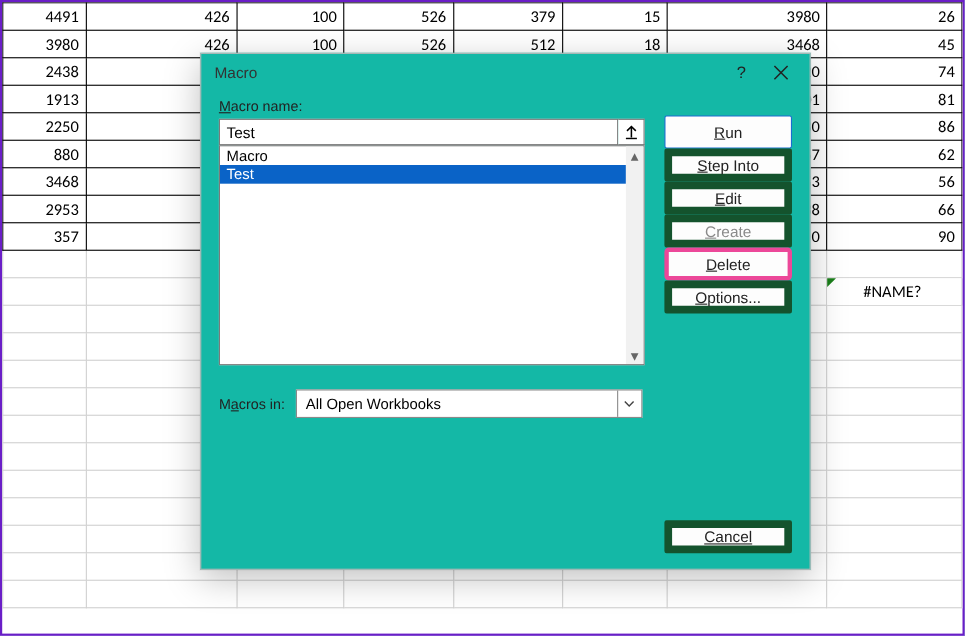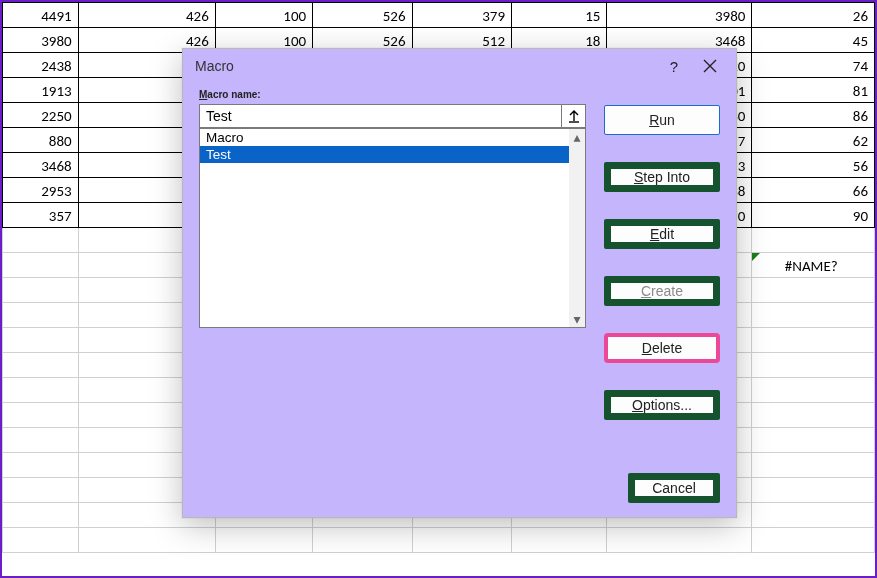--- a/index.html
+++ b/index.html
@@ -43,21 +43,21 @@
     top: 0; left: 0;
     border-top: 8px solid #1a7e1a;
     border-right: 8px solid transparent;
   }
   
   .dialog {
     position: absolute;
     left: 180px; top: 46px;
     width: 555px;
     height: 470px;
-    background: #c4b5fd;
+    background: #14b8a6;
     border: 1px solid #b8b8b8;
     box-shadow: 0 8px 30px rgba(0,0,0,0.25), 0 0 0 1px rgba(0,0,0,0.03);
   }
   .titlebar {
     height: 34px;
     display: flex;
     align-items: center;
     padding: 0 8px 0 12px;
     color: #333;
   }
@@ -65,24 +65,24 @@
   .titlebar .help, .titlebar .close {
     width: 36px; height: 28px;
     display: flex; align-items: center; justify-content: center;
     color: #222;
     font-size: 15px;
   }
   .titlebar .close svg { width: 14px; height: 14px; }
   .body {
     padding: 6px 16px 10px 16px;
   }
-  .label { font-size: 10px; color: #222; font-weight: bold; }
+  .label { font-size: 13px; color: #222; }
   .row { display: flex; gap: 18px; }
   .left-col { flex: 1; }
-  .right-col { width: 116px; display: flex; flex-direction: column; gap: 27px; padding-top: 16px;}
+  .right-col { width: 116px; display: flex; flex-direction: column; gap: 0; padding-top: 16px;}
   .name-input-wrap {
     display: flex;
     margin-top: 4px;
   }
   .name-input {
     flex: 1;
     height: 24px;
     border: 1px solid #7a7a7a;
     padding: 2px 6px;
     font: inherit;
@@ -162,21 +162,21 @@
   .select .sel-btn {
     width: 22px; height: 100%;
     border-left: 1px solid #8a8a8a;
     display: flex; align-items: center; justify-content: center;
   }
   .desc-label { margin-top: 14px; font-size: 13.5px; }
   .footer {
     position: absolute;
     right: 16px; bottom: 14px;
   }
-  .footer .btn { width: 92px; }
+  .footer .btn { width: 116px; text-decoration: underline; }
   .u { text-decoration: underline; }
 </style>
 </head>
 <body>
 
 <table class="sheet">
   <colgroup>
     <col style="width:76px">
       <col style="width:138px">
       <col style="width:98px">
@@ -438,20 +438,31 @@
           <div class="items">
             <div class="list-item">Macro</div>
             <div class="list-item selected">Test</div>
           </div>
           <div class="scrollbar">
             <div class="scroll-arrow">▴</div>
             <div class="scroll-arrow">▾</div>
           </div>
         </div>
 
+        <div class="macros-in-row">
+          <span class="label">M<span class="u">a</span>cros in:</span>
+          <div class="select">
+            <div class="sel-text">All Open Workbooks</div>
+            <div class="sel-btn">
+              <svg width="10" height="6" viewBox="0 0 10 6">
+                  <path d="M1 1 L5 5 L9 1" stroke="#444" stroke-width="1.3" fill="none"></path>
+                </svg>
+            </div>
+          </div>
+        </div>
       </div>
 
       <div class="right-col">
         <button class="btn primary"><span class="u">R</span>un</button>
         <button class="btn"><span class="u">S</span>tep Into</button>
         <button class="btn"><span class="u">E</span>dit</button>
         <button class="btn disabled"><span style="text-decoration:underline">C</span>reate</button>
         <button class="btn highlight"><span class="u">D</span>elete</button>
         <button class="btn"><span class="u">O</span>ptions...</button>
       </div>

